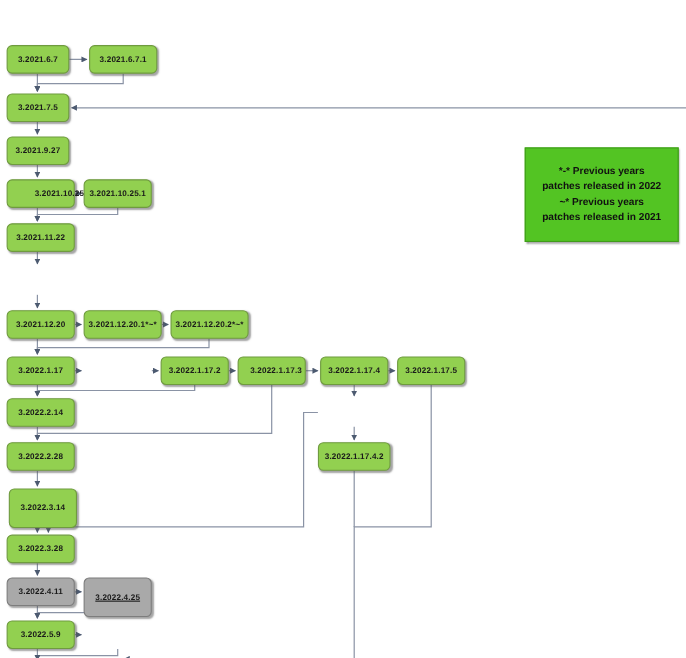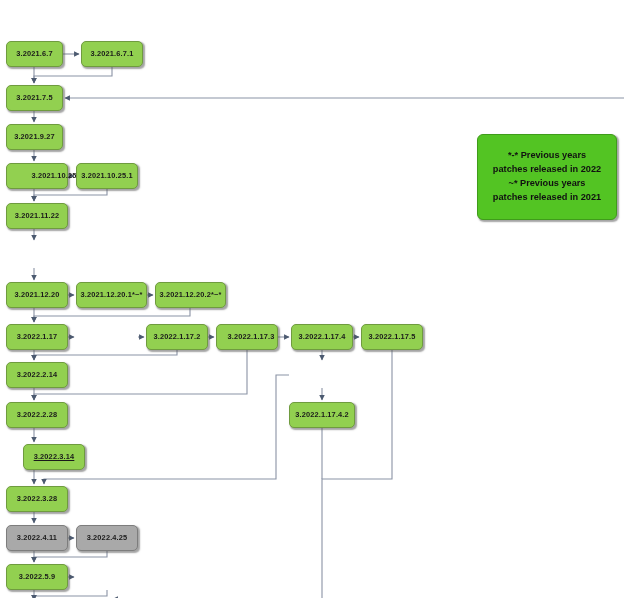--- a/index.html
+++ b/index.html
@@ -49,21 +49,21 @@
   }
   .node.bright {
     background: #4ee11a;
     border-color: #45b51c;
   }
   #legend {
     position: absolute;
     box-sizing: border-box;
     background: #53c423;
     border: 1px solid #3f9c1a;
-    border-radius: 6px;
+    border-radius: 0;
     box-shadow: 1.5px 1.5px 1.5px rgba(90,90,90,0.55);
     color: #111111;
     font-size: 9.2px;
     font-weight: bold;
     display: flex;
     flex-direction: column;
     align-items: center;
     justify-content: center;
     text-align: center;
     padding: 4px 6px;
@@ -177,24 +177,24 @@
   <div class="node" style="left:76px;top:246px;width:71px;height:26px;">3.2021.12.20.1*~*</div>
   <div class="node" style="left:155px;top:246px;width:71px;height:26px;">3.2021.12.20.2*~*</div>
   <div class="node" style="left:6px;top:288px;width:62px;height:26px;">3.2022.1.17</div>
   <div class="node" style="left:146px;top:288px;width:62px;height:26px;">3.2022.1.17.2</div>
   <div class="node" style="left:216px;top:288px;width:62px;height:26px;padding-left:8px;">3.2022.1.17.3</div>
   <div class="node" style="left:291px;top:288px;width:62px;height:26px;">3.2022.1.17.4</div>
   <div class="node" style="left:361px;top:288px;width:62px;height:26px;">3.2022.1.17.5</div>
   <div class="node" style="left:6px;top:326px;width:62px;height:26px;">3.2022.2.14</div>
   <div class="node" style="left:6px;top:366px;width:62px;height:26px;">3.2022.2.28</div>
   <div class="node" style="left:289px;top:366px;width:66px;height:26px;">3.2022.1.17.4.2</div>
-  <div class="node" style="left:23px;top:408px;width:62px;height:26px;text-decoration:underline;">3.2022.3.14</div>
+  <div class="node" style="left:8px;top:408px;width:62px;height:36px;">3.2022.3.14</div>
   <div class="node" style="left:6px;top:450px;width:62px;height:26px;">3.2022.3.28</div>
   <div class="node gray" style="left:6px;top:489px;width:62px;height:26px;">3.2022.4.11</div>
-  <div class="node gray" style="left:76px;top:489px;width:62px;height:26px;">3.2022.4.25</div>
+  <div class="node gray" style="left:76px;top:489px;width:62px;height:36px;text-decoration:underline;">3.2022.4.25</div>
   <div class="node" style="left:6px;top:528px;width:62px;height:26px;">3.2022.5.9</div>
   <div class="node bright" style="left:6px;top:566px;width:62px;height:26px;">3.2022.6.6</div>
 
   <div id="legend" style="left:477px;top:98px;width:140px;height:86px;">
     <div class="lg-line">*-* Previous years</div>
     <div class="lg-line">patches released in 2022</div>
     <div class="lg-line">~* Previous years</div>
     <div class="lg-line">patches released in 2021</div>
   </div>
 

